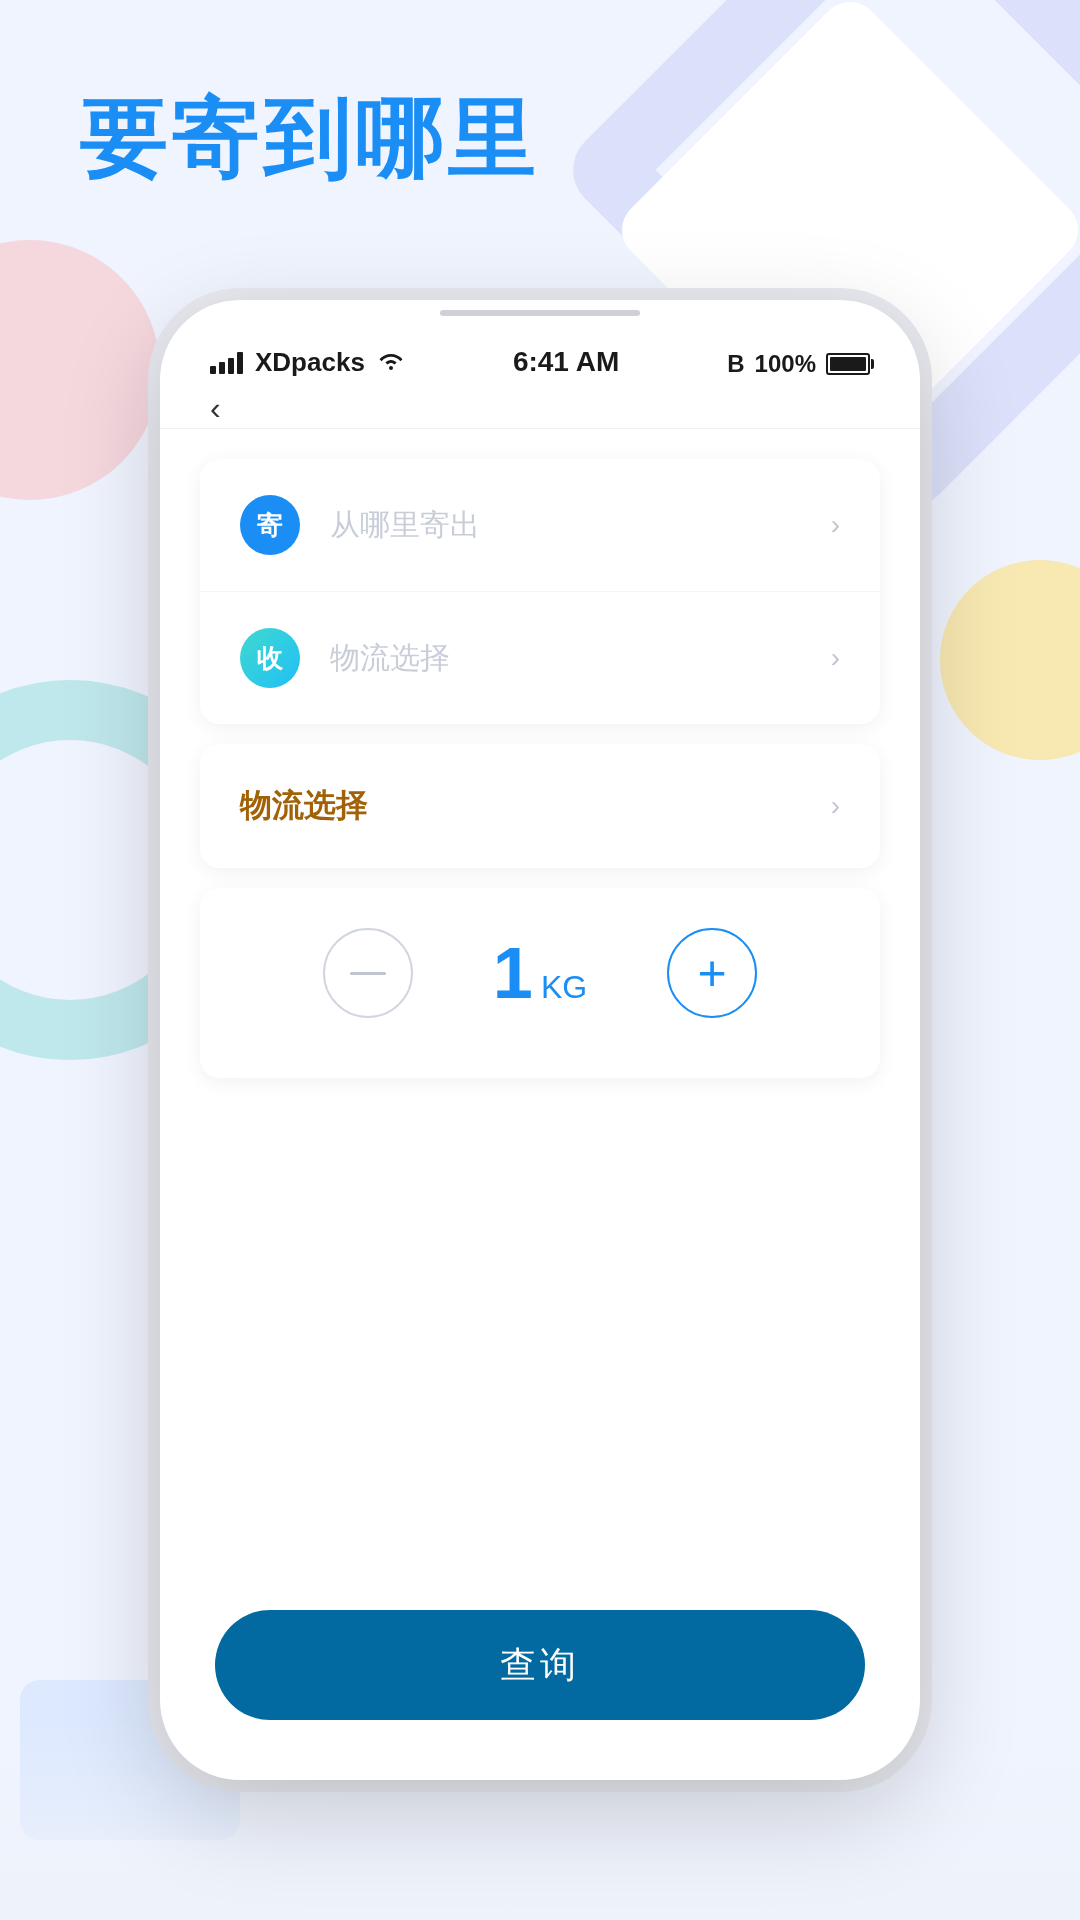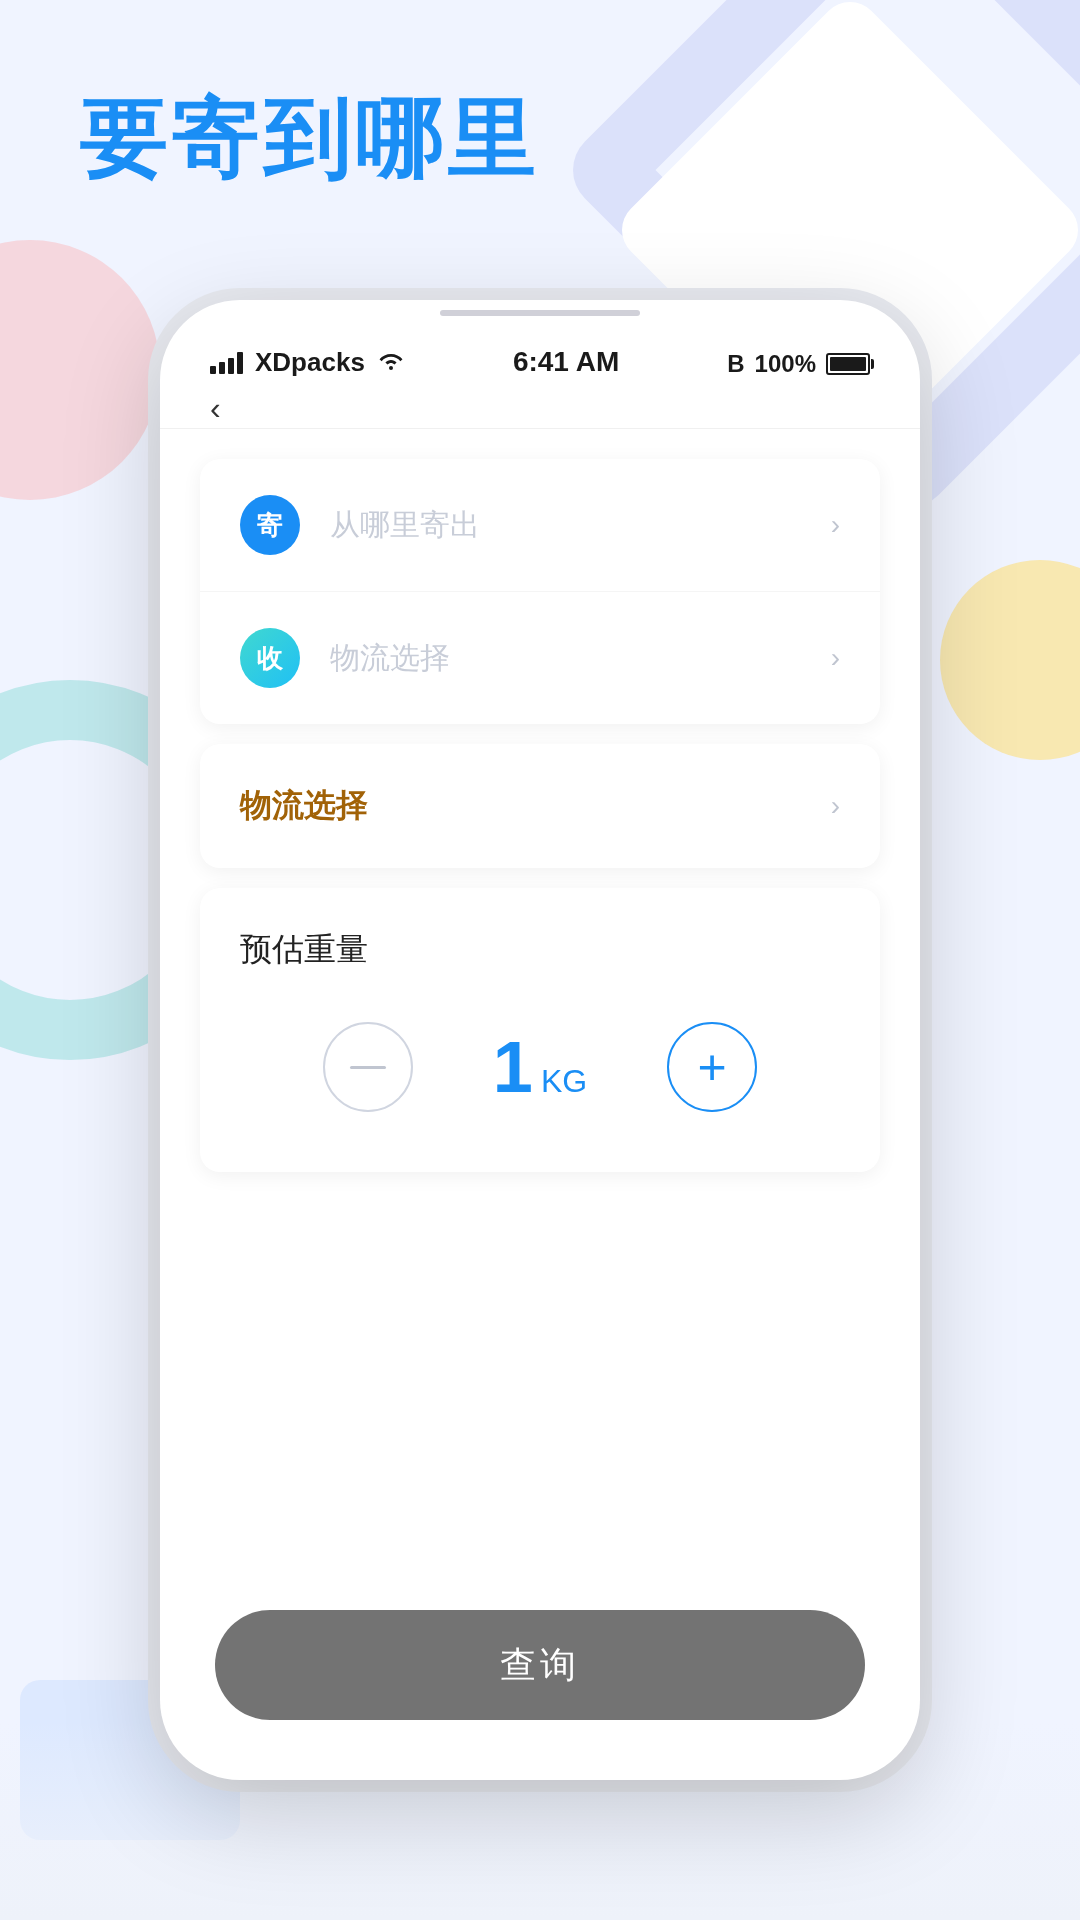--- a/index.html
+++ b/index.html
@@ -416,21 +416,21 @@
     }
 
     
     .query-btn {
       position: absolute;
       bottom: 60px;
       left: 50%;
       transform: translateX(-50%);
       width: 650px;
       height: 110px;
-      background: #737373;
+      background: #0369a1;
       border-radius: 55px;
       display: flex;
       align-items: center;
       justify-content: center;
       cursor: pointer;
       border: none;
     }
 
     .query-btn-text {
       font-size: 36px;
@@ -519,21 +519,20 @@
     </div>
 
     <div class="form-section-card">
       <div class="section-row">
         <span class="section-label">物流选择</span>
         <span class="section-arrow">›</span>
       </div>
     </div>
 
     <div class="weight-card">
-      <div class="weight-label">预估重量</div>
       <div class="weight-control">
         <div class="weight-btn-minus">
           <div class="weight-btn-minus-line"></div>
         </div>
         <div class="weight-display">
           <span class="weight-value">1</span>
           <span class="weight-unit">KG</span>
         </div>
         <div class="weight-btn-plus">+</div>
       </div>

